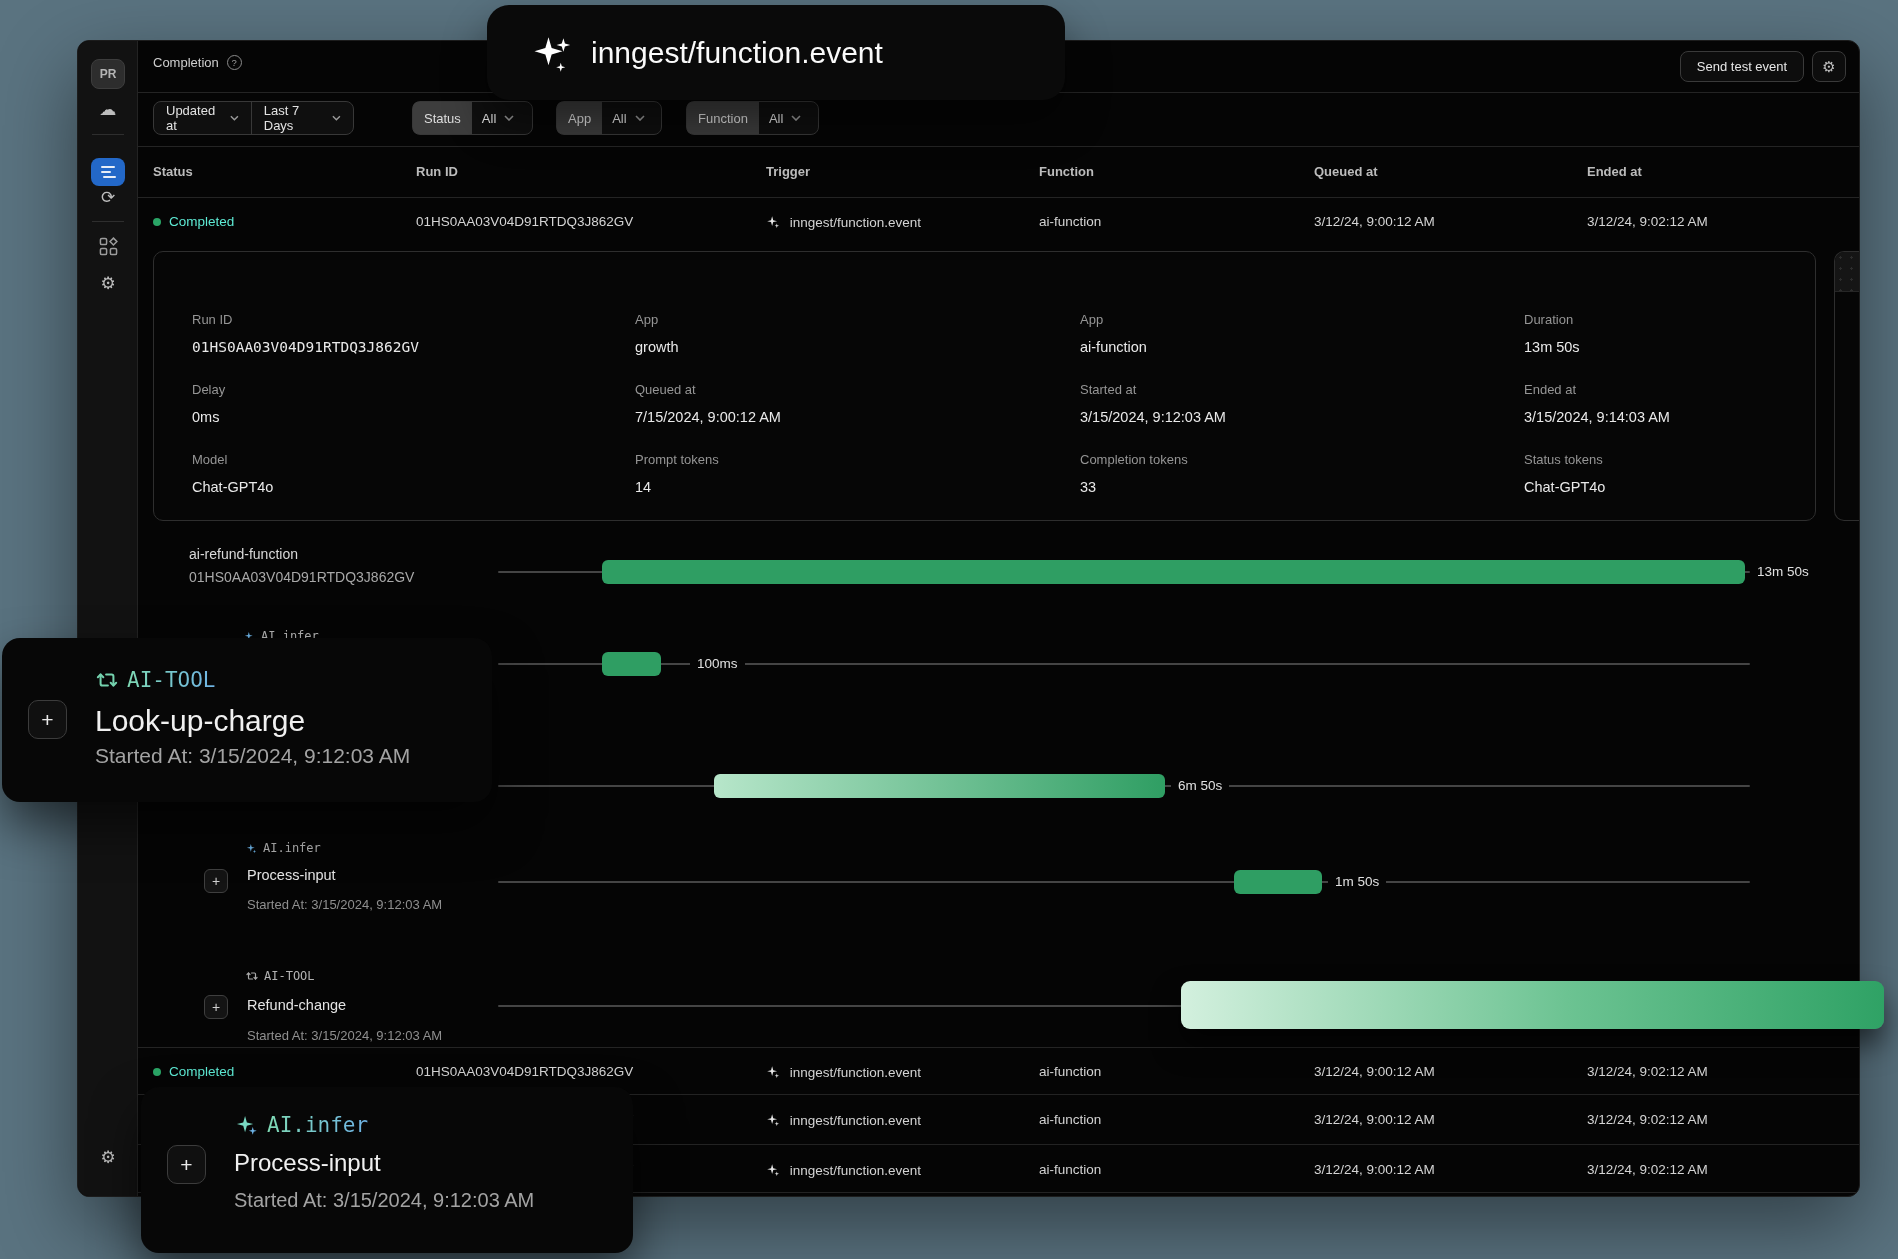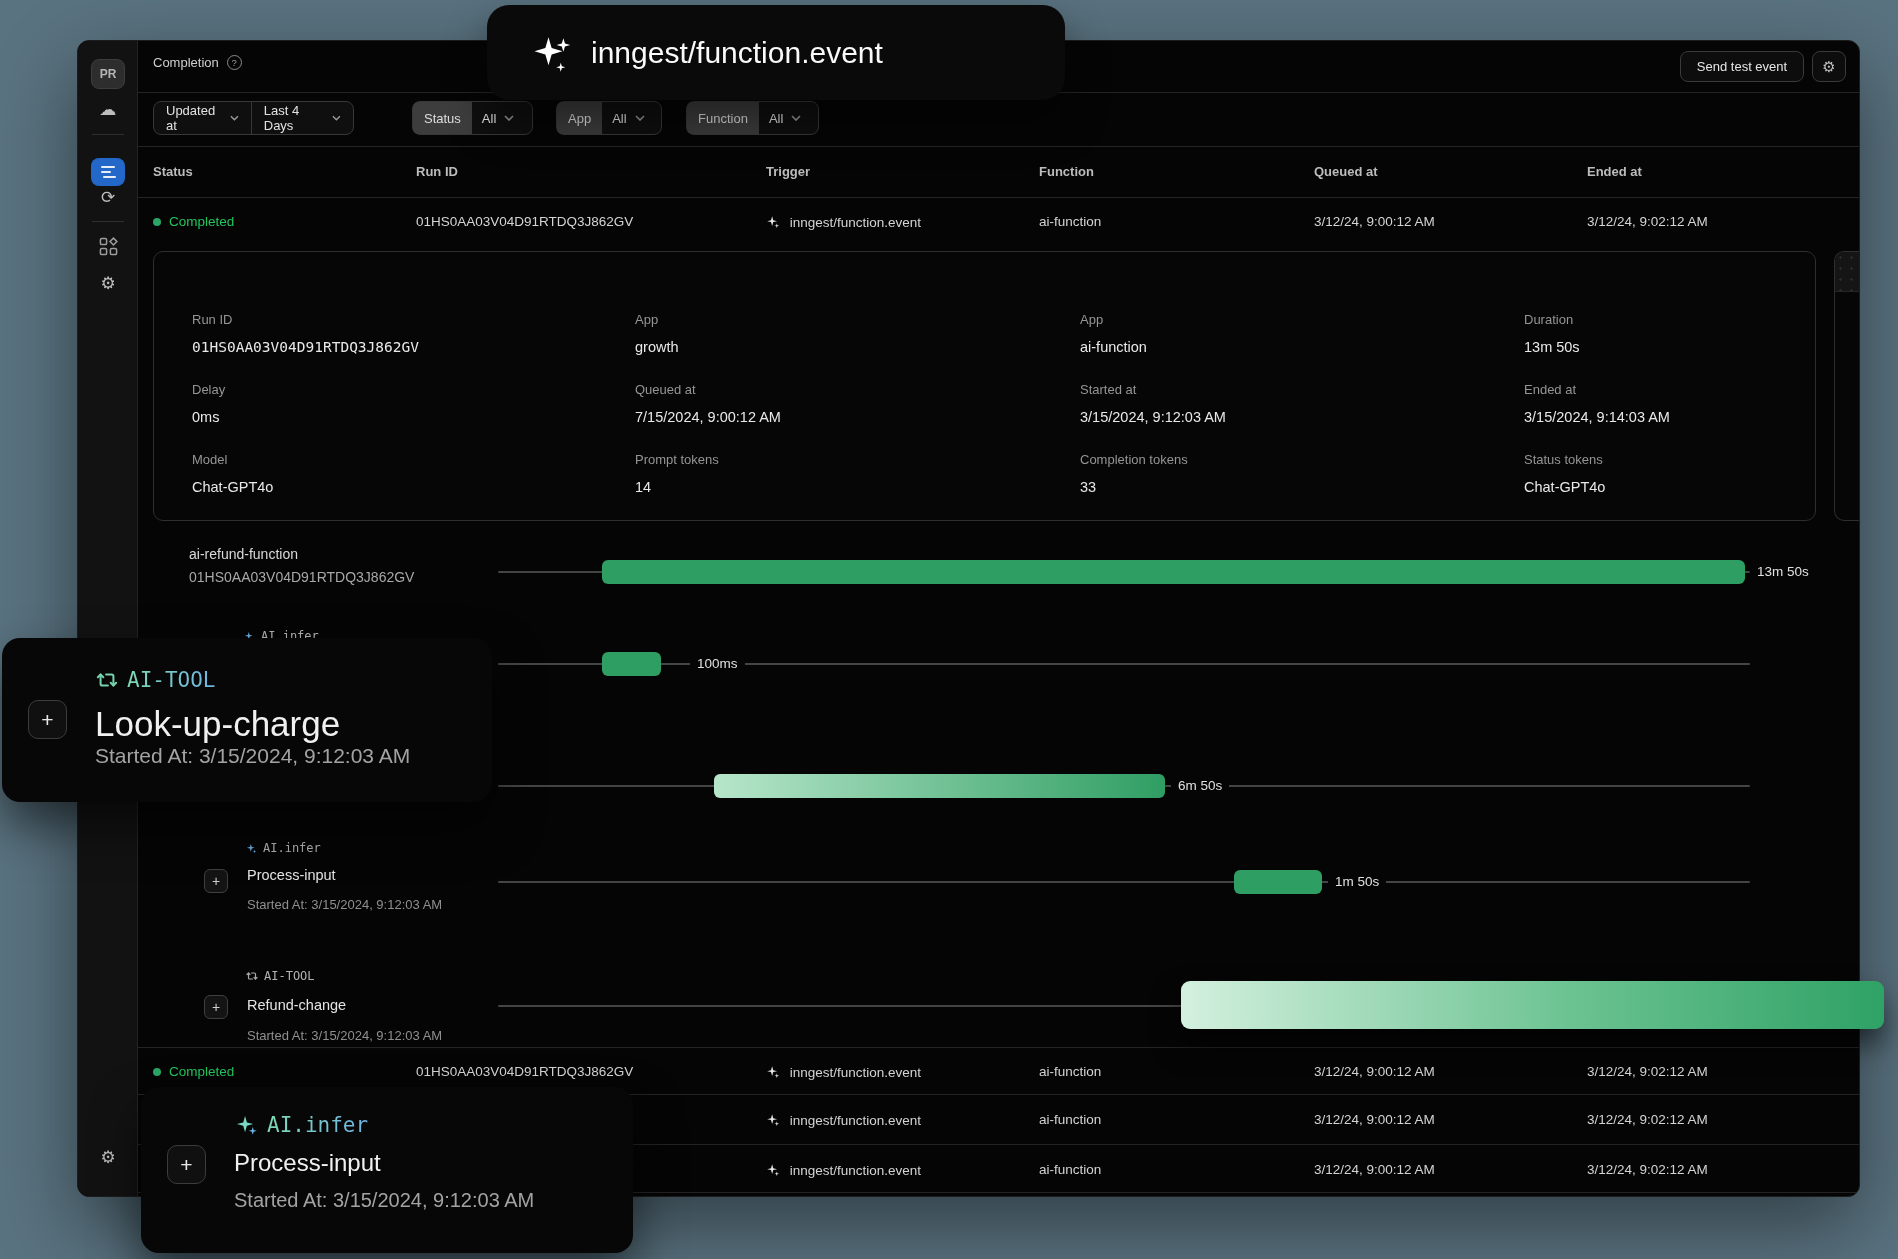--- a/index.html
+++ b/index.html
@@ -43,21 +43,21 @@
           padding:0 11px; margin-right:10px; color:#dedede; }
   .chev { stroke:#9a9a9a; stroke-width:1.6; fill:none; }
   .filter-border { left:60px; top:105px; width:1723px; height:1px; background:#242424; }
 
   
   .hrow,.trow { left:60px; width:1723px; height:50px; }
   .hrow span { position:absolute; top:17px; font-size:13px; font-weight:600; color:#bcbcbc; }
   .trow span.cell { position:absolute; top:17px; font-size:13.5px; color:#d4d4d4; }
   .header-border { left:60px; top:156px; width:1723px; height:1px; background:#242424; }
   .dot { display:inline-block; width:8px; height:8px; border-radius:50%; background:#2aa566; margin-right:8px; }
-  .status-txt { color:#22c55e; }
+  .status-txt { color:#5eead4; }
   .link { color:#58aef2; }
   .row-sep { left:60px; width:1723px; height:1px; background:#232323; }
 
   
   .panel { left:75px; top:210px; width:1663px; height:270px; border:1px solid #2e2e2e; border-radius:10px;
            background:#060606; }
   .panel-head { position:absolute; left:0; top:0; width:100%; height:40px; background-color:#151515;
                 background-image:radial-gradient(circle,#2c2c2c 1px,transparent 1.4px); background-size:11px 11px;
                 border-bottom:1px solid #262626; border-radius:9px 9px 0 0;
                 display:flex; align-items:center; padding:0 18px; gap:10px; }
@@ -90,21 +90,21 @@
   
   .bar-pop { left:1181px; top:981px; width:703px; height:48px; border-radius:9px;
              background:linear-gradient(90deg,#d3f0de 0%,#6cc392 55%,#2fa265 100%);
              box-shadow:0 16px 28px rgba(0,0,0,.55); z-index:5; }
 
   
   .card { background:#070707; border-radius:18px; box-shadow:0 24px 48px rgba(0,0,0,.55); z-index:6; }
   .tag-grad { font-family:"DejaVu Sans Mono",monospace; font-size:21px;
               background:linear-gradient(90deg,#7fdab4 0%,#6fb3e6 100%);
               -webkit-background-clip:text; background-clip:text; color:transparent; }
-  .card-title { color:#f0f0f0; font-size:35px; font-weight:500; }
+  .card-title { color:#f0f0f0; font-size:30px; font-weight:500; }
   .card-start { color:#a3a3a3; font-size:21px; }
   .plus-lg { position:absolute; width:39px; height:39px; border:1px solid #3c3c3c; border-radius:10px;
              background:#101010; color:#e8e8e8; font-size:21px; display:flex; align-items:center;
              justify-content:center; cursor:pointer; }
 
   
   .event-card { left:487px; top:5px; width:578px; height:95px; background:#0a0a0a; border-radius:22px;
                 box-shadow:0 22px 44px rgba(0,0,0,.45); display:flex; align-items:center; padding-left:44px;
                 gap:18px; z-index:8; }
   .event-title { color:#fafafa; font-size:30px; font-weight:500; }
@@ -147,21 +147,21 @@
   <div class="abs topbar-border"></div>
 
   <div class="abs pill" style="left:75px;width:201px;">
     <span class="seg">
       <span>Updated at</span>
       <svg class="chev" width="10" height="6" viewBox="0 0 10 6">
           <polyline points="1,1 5,5 9,1"></polyline>
         </svg>
     </span>
     <span class="seg">
-      <span>Last 4 Days</span>
+      <span>Last 7 Days</span>
       <svg class="chev" width="10" height="6" viewBox="0 0 10 6">
           <polyline points="1,1 5,5 9,1"></polyline>
         </svg>
     </span>
   </div>
   <div class="abs pill" style="left:334px;width:121px;">
     <span class="chip">Status</span>
     <span>All</span>
     <svg class="chev" width="10" height="6" viewBox="0 0 10 6" style="margin:0 10px 0 8px;">
         <polyline points="1,1 5,5 9,1"></polyline>

